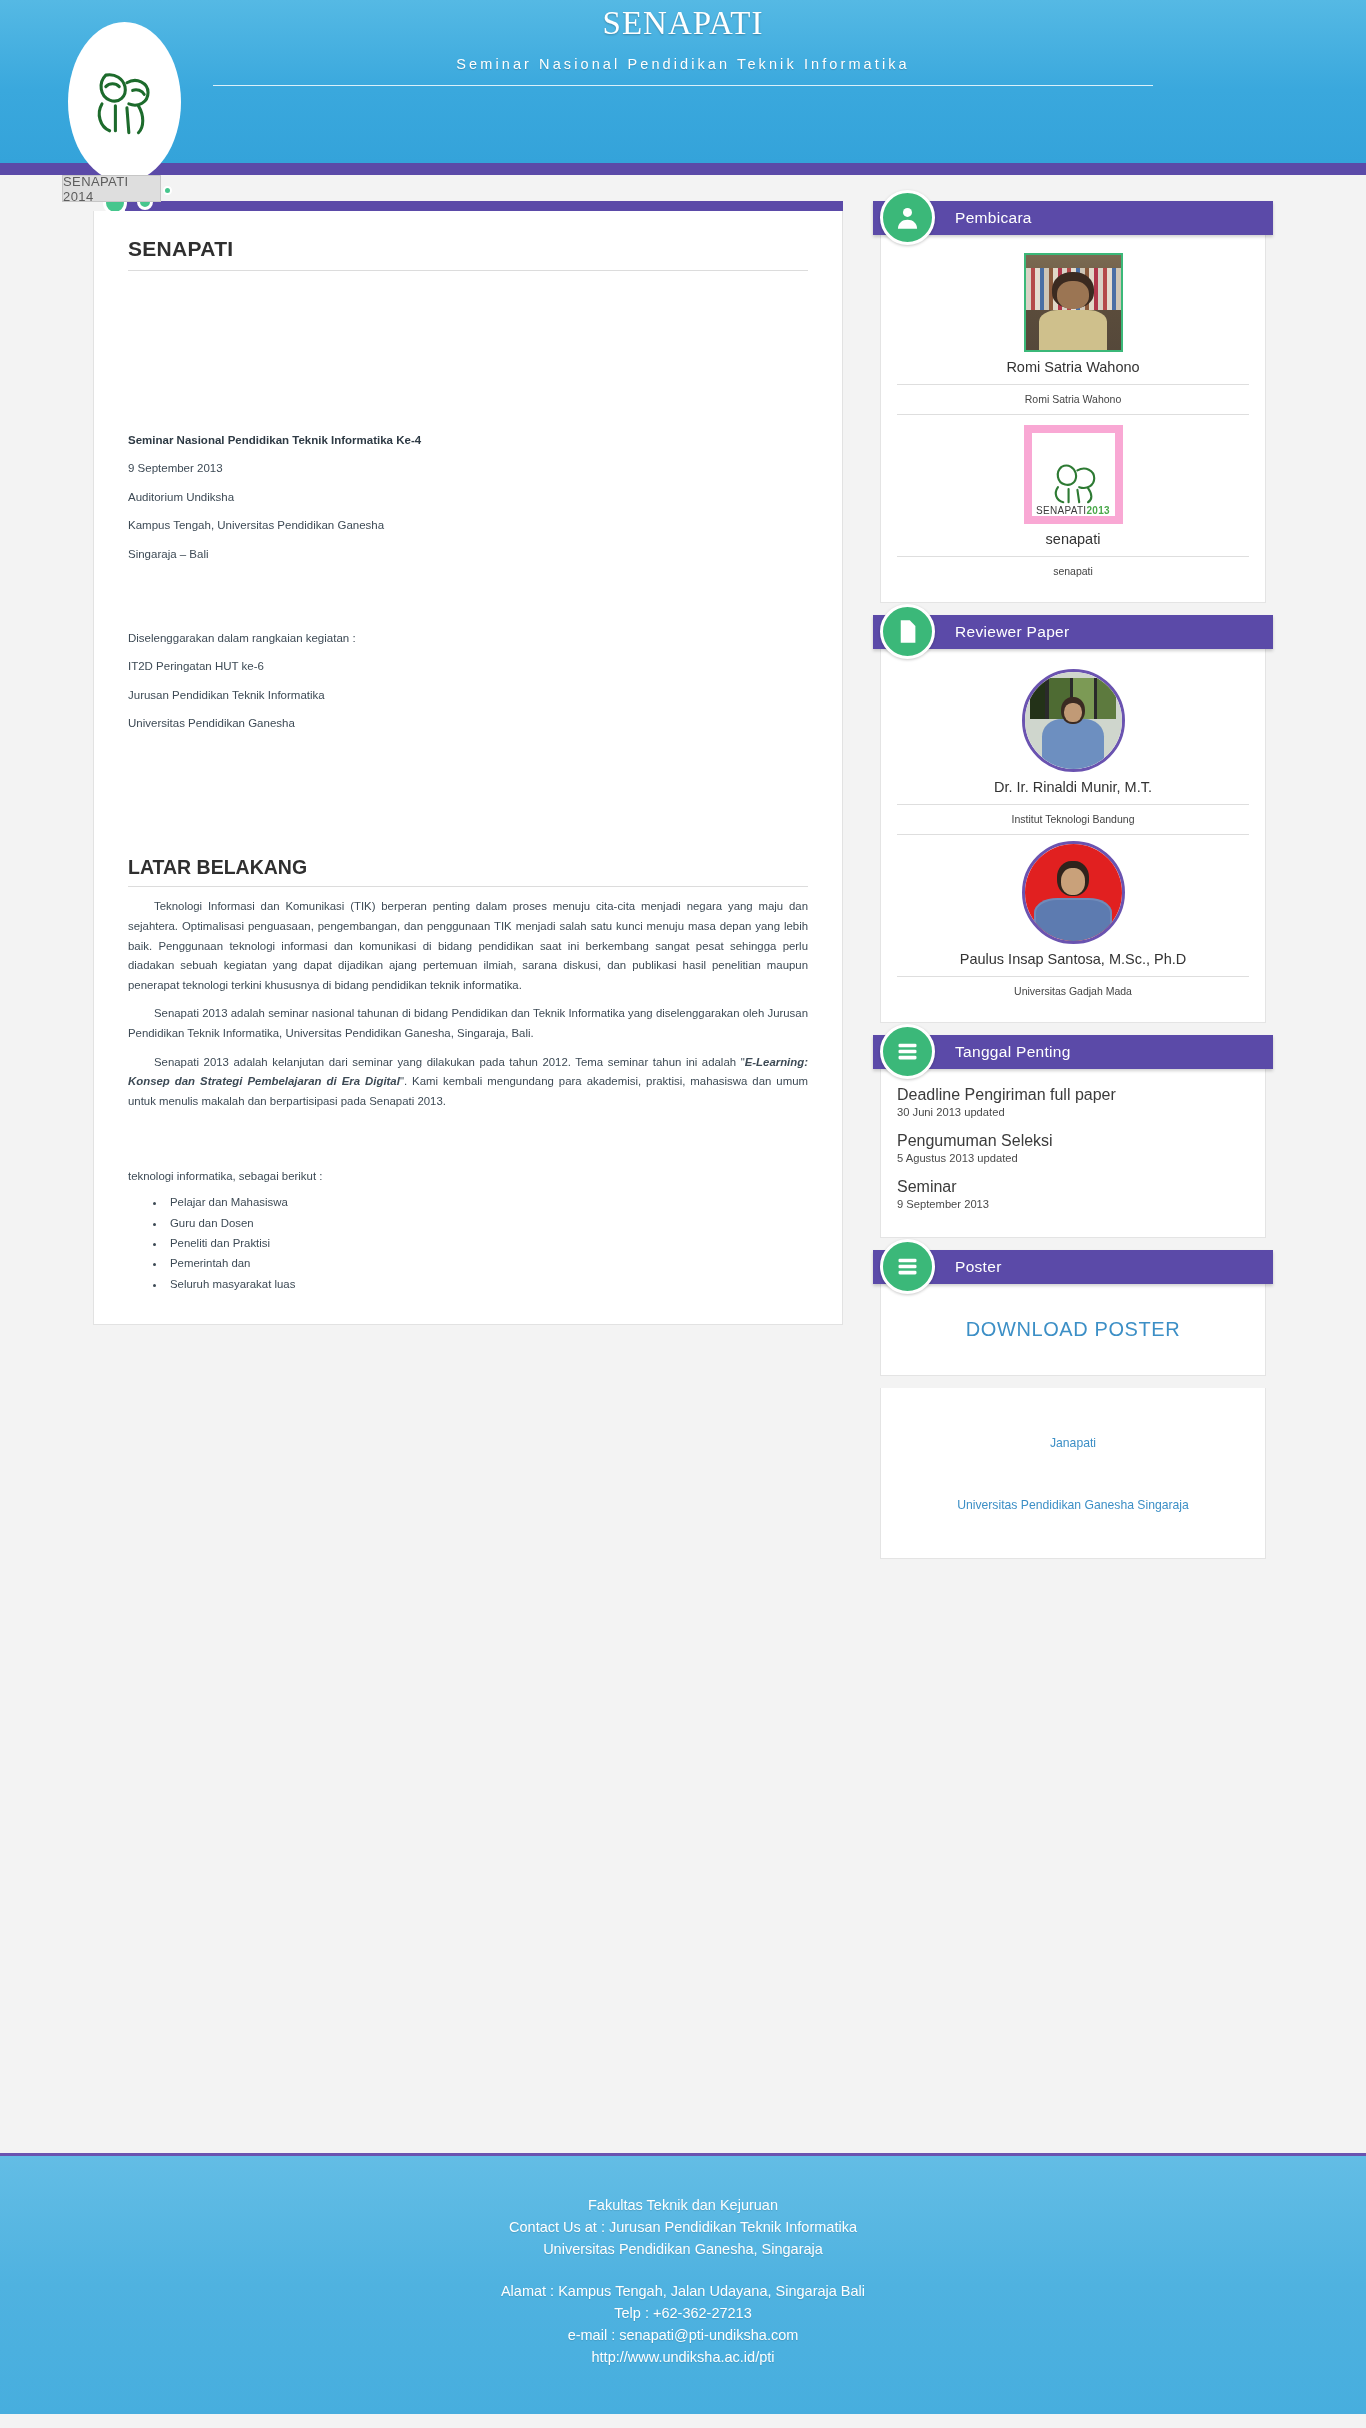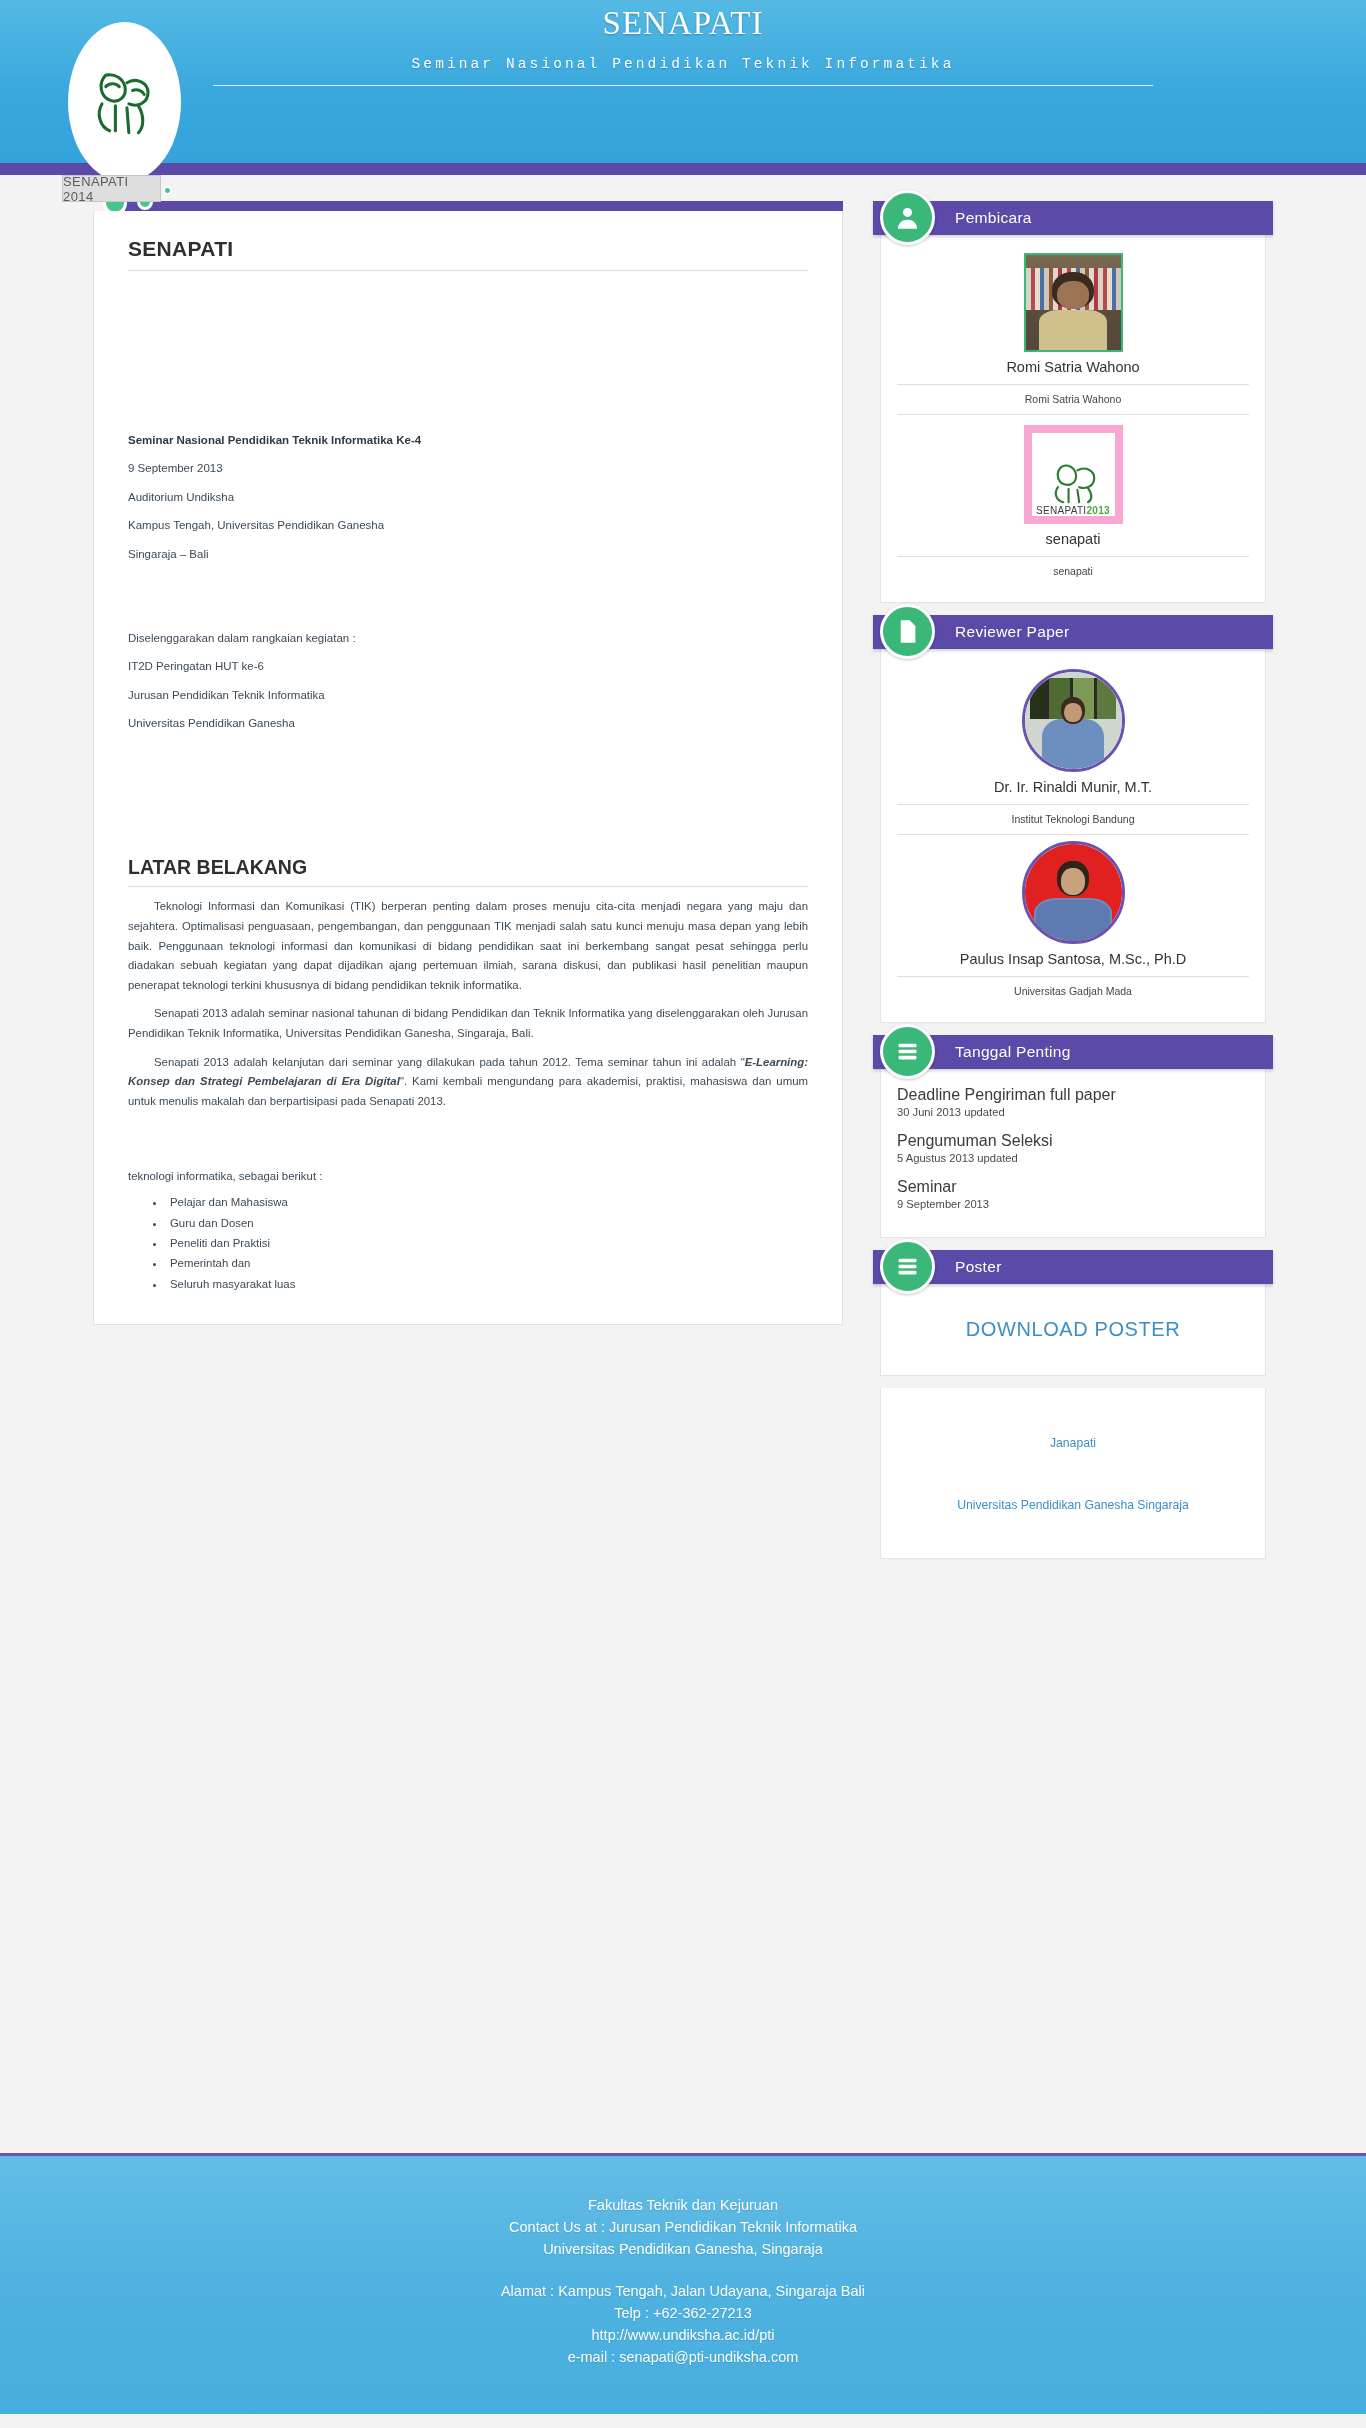--- a/index.html
+++ b/index.html
@@ -32,21 +32,21 @@
     letter-spacing: 1px;
     padding-top: 5px;
     text-shadow: 0 1px 2px rgba(0,0,0,.25);
   }
   .brand-sub {
     text-align: center;
     color: #ffffff;
     font-size: 14.5px;
     letter-spacing: 3.1px;
     padding-top: 14px;
-    font-family: Liberation Mono, monospace;
+    font-family: Liberation Sans, sans-serif;
     text-shadow: 0 1px 1px rgba(0,0,0,.18);
   }
   .brand-rule {
     width: 940px;
     height: 1px;
     background: rgba(255,255,255,.82);
     margin: 13px auto 0;
   }
 
   .logo-oval {
@@ -590,15 +590,15 @@
 </div>
 </div>
 
 <footer class="site-footer">
   <div class="footer-line">Fakultas Teknik dan Kejuruan</div>
   <div class="footer-line">Contact Us at : Jurusan Pendidikan Teknik Informatika</div>
   <div class="footer-line">Universitas Pendidikan Ganesha, Singaraja</div>
   <div class="footer-gap"></div>
   <div class="footer-line">Alamat : Kampus Tengah, Jalan Udayana, Singaraja Bali</div>
   <div class="footer-line">Telp : +62-362-27213</div>
+  <div class="footer-line link">e-mail : senapati@pti-undiksha.com</div>
   <div class="footer-line link">http://www.undiksha.ac.id/pti</div>
-  <div class="footer-line link">e-mail : senapati@pti-undiksha.com</div>
 </footer>
 
 </body></html>

